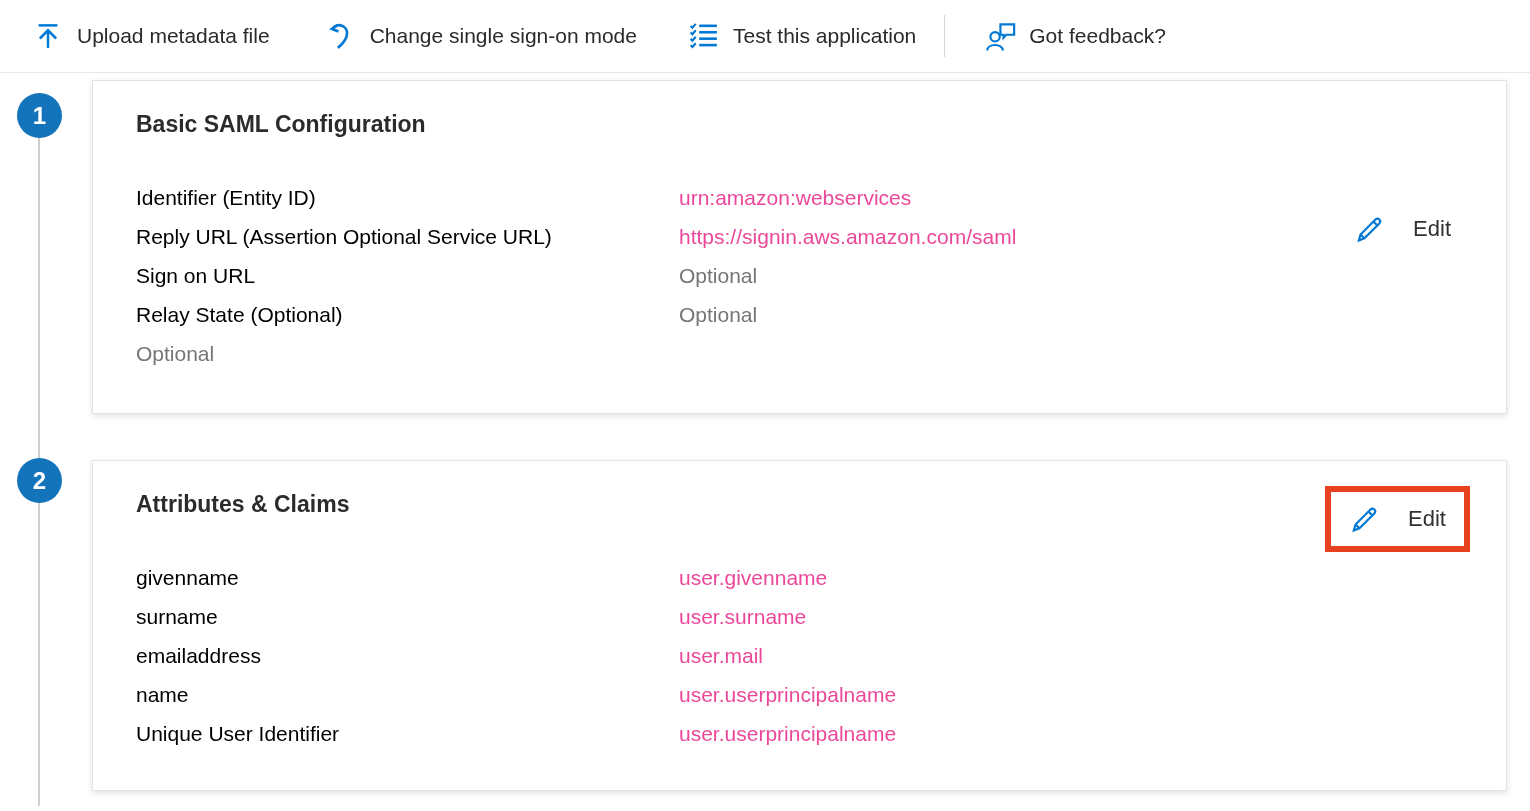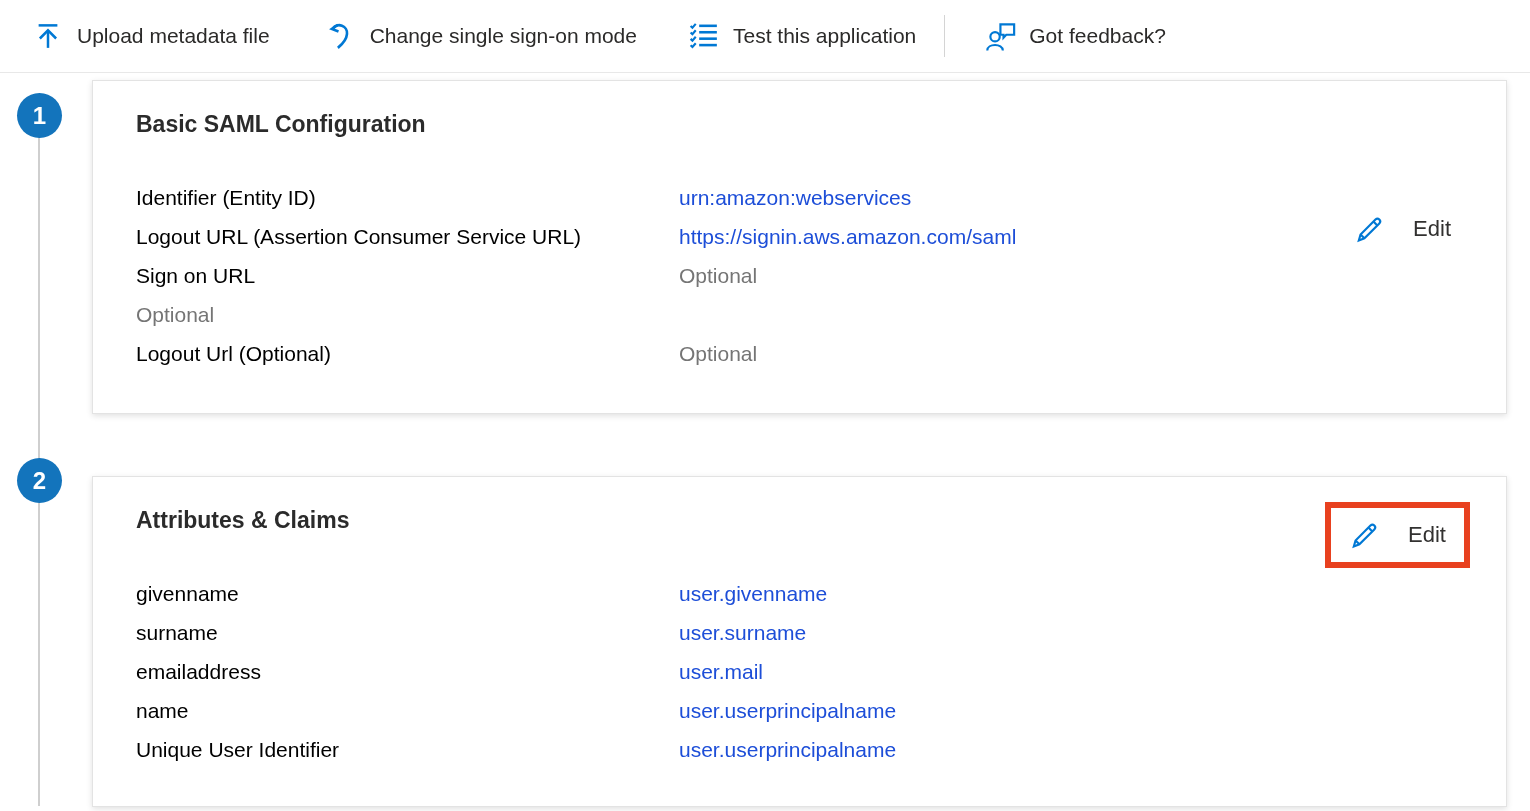--- a/index.html
+++ b/index.html
@@ -62,38 +62,38 @@
   
   .card {
     position: absolute;
     left: 92px; width: 1415px;
     background: #ffffff;
     border: 1px solid #e3e3e3;
     box-shadow: 0 2px 6px rgba(0,0,0,0.12);
     padding: 30px 43px 0 43px;
   }
   .card-1 { top: 80px;  height: 334px; }
-  .card-2 { top: 476px; height: 331px; }
+  .card-2 { top: 460px; height: 331px; }
 
   .card-title {
     font-size: 23px;
     font-weight: 600;
     color: #2b2b2b;
   }
   .rows { margin-top: 40px; }
   .row { display: flex; height: 39px; line-height: 39px; }
   .row .lbl {
     width: 543px;
     font-size: 21px;
     color: #000000;
     white-space: nowrap;
   }
   .row .val {
     font-size: 21px;
-    color: #1d4ed8;
+    color: #ec4899;
     white-space: nowrap;
   }
   .row .val.optional {
     color: #757575;
   }
 
   .edit-btn {
     display: flex; align-items: center;
     gap: 27px;
     font-size: 22px;
@@ -193,32 +193,32 @@
     </span>
     <span>Edit</span>
   </div>
 
   <div class="rows">
     <div class="row">
       <span class="lbl">Identifier (Entity ID)</span>
       <span class="val">urn:amazon:webservices</span>
     </div>
     <div class="row">
-      <span class="lbl">Logout URL (Assertion Consumer Service URL)</span>
+      <span class="lbl">Reply URL (Assertion Optional Service URL)</span>
       <span class="val">https://signin.aws.amazon.com/saml</span>
     </div>
     <div class="row">
       <span class="lbl">Sign on URL</span>
       <span class="val optional">Optional</span>
     </div>
     <div class="row">
+      <span class="lbl">Relay State (Optional)</span>
       <span class="val optional">Optional</span>
     </div>
     <div class="row">
-      <span class="lbl">Logout Url (Optional)</span>
       <span class="val optional">Optional</span>
     </div>
   </div>
 </div>
 
 <div class="card card-2">
   <div class="card-title">Attributes &amp; Claims</div>
 
   <div class="highlight-box">
     <div class="edit-btn">

